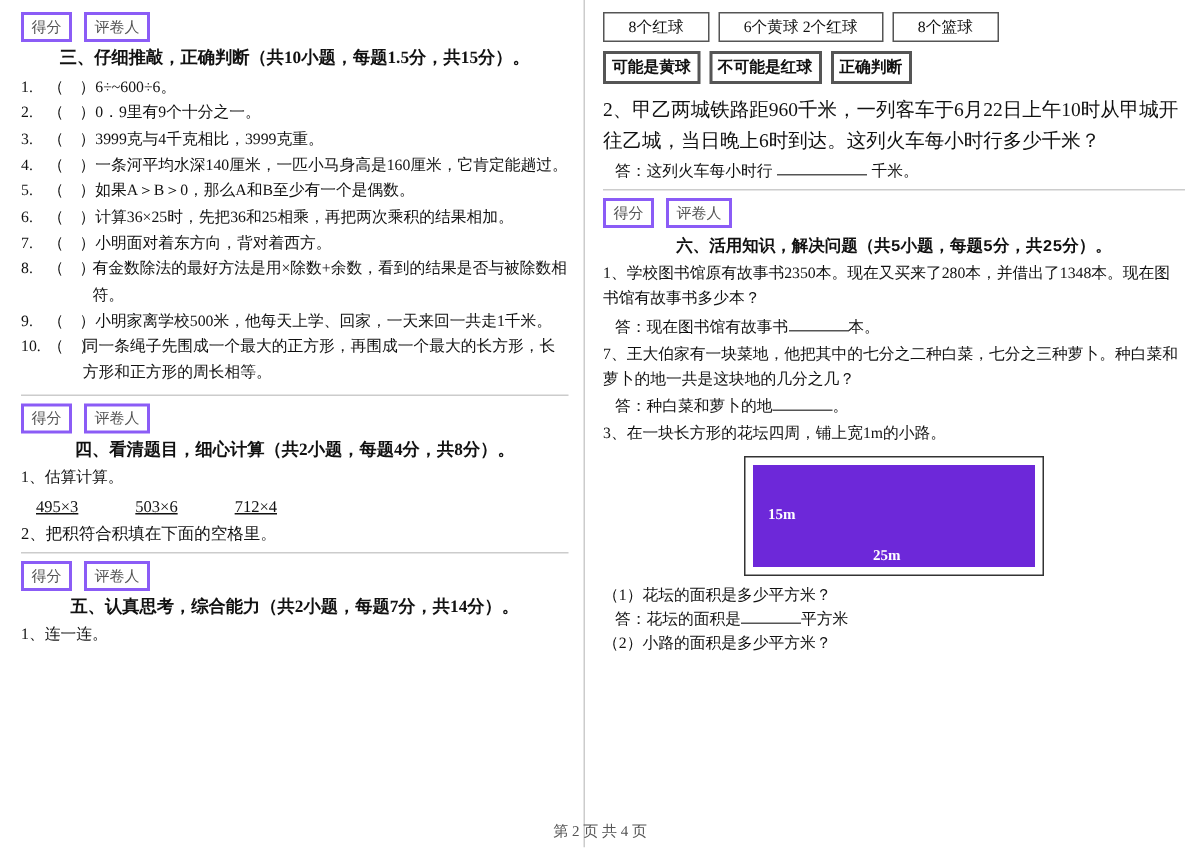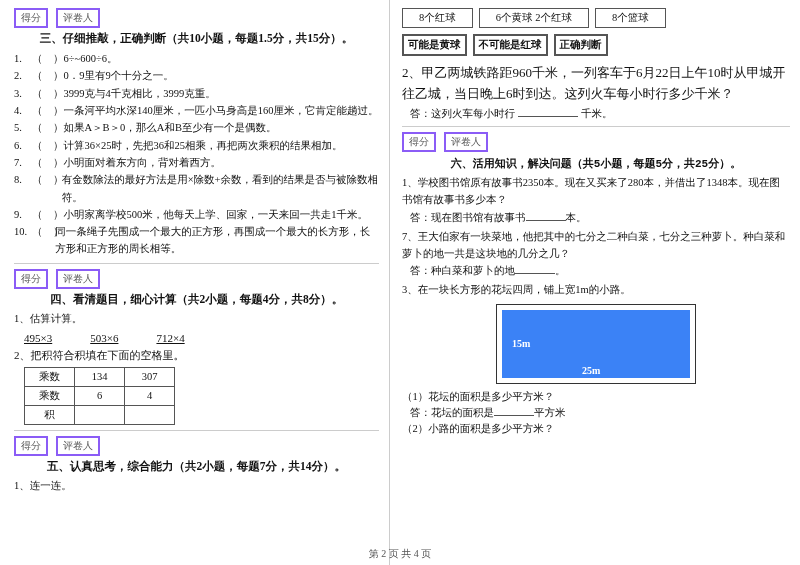--- a/index.html
+++ b/index.html
@@ -141,21 +141,21 @@
       top: 0; left: 0;
       width: 200px;
       height: 80px;
       border: 1.5px solid #333;
     }
     .inner-rect {
       position: absolute;
       top: 6px; left: 6px;
       width: 188px;
       height: 68px;
-      background: #3b82f6;
+      background: #6d28d9;
     }
     .dim-label {
       position: absolute;
       font-size: 10px;
       color: #fff;
       font-weight: bold;
     }
     .dim-15m {
       top: 28px; left: 10px;
     }
@@ -259,41 +259,20 @@
       <div class="section-title">四、看清题目，细心计算（共2小题，每题4分，共8分）。</div>
       <div class="ans-prefix">1、估算计算。</div>
       <div class="calc-row">
         <span>495×3</span>
         <span>503×6</span>
         <span>712×4</span>
       </div>
       <div style="margin-top:4px;">
         <span>2、把积符合积填在下面的空格里。</span>
       </div>
-      <div class="table-area">
-        <table class="mul-table">
-          <tbody>
-              <tr>
-            <td>乘数</td>
-            <td>134</td>
-            <td>307</td>
-          </tr>
-          <tr>
-            <td>乘数</td>
-            <td>6</td>
-            <td>4</td>
-          </tr>
-          <tr>
-            <td>积</td>
-            <td>&nbsp;</td>
-            <td>&nbsp;</td>
-          </tr>
-        </tbody>
-          </table>
-      </div>
     </div>
 
     <div class="section-divider"></div>
 
     <div>
       <div class="score-row">
         <span class="score-label">得分</span>
         <span class="score-label">评卷人</span>
       </div>
       <div class="section-title">五、认真思考，综合能力（共2小题，每题7分，共14分）。</div>

